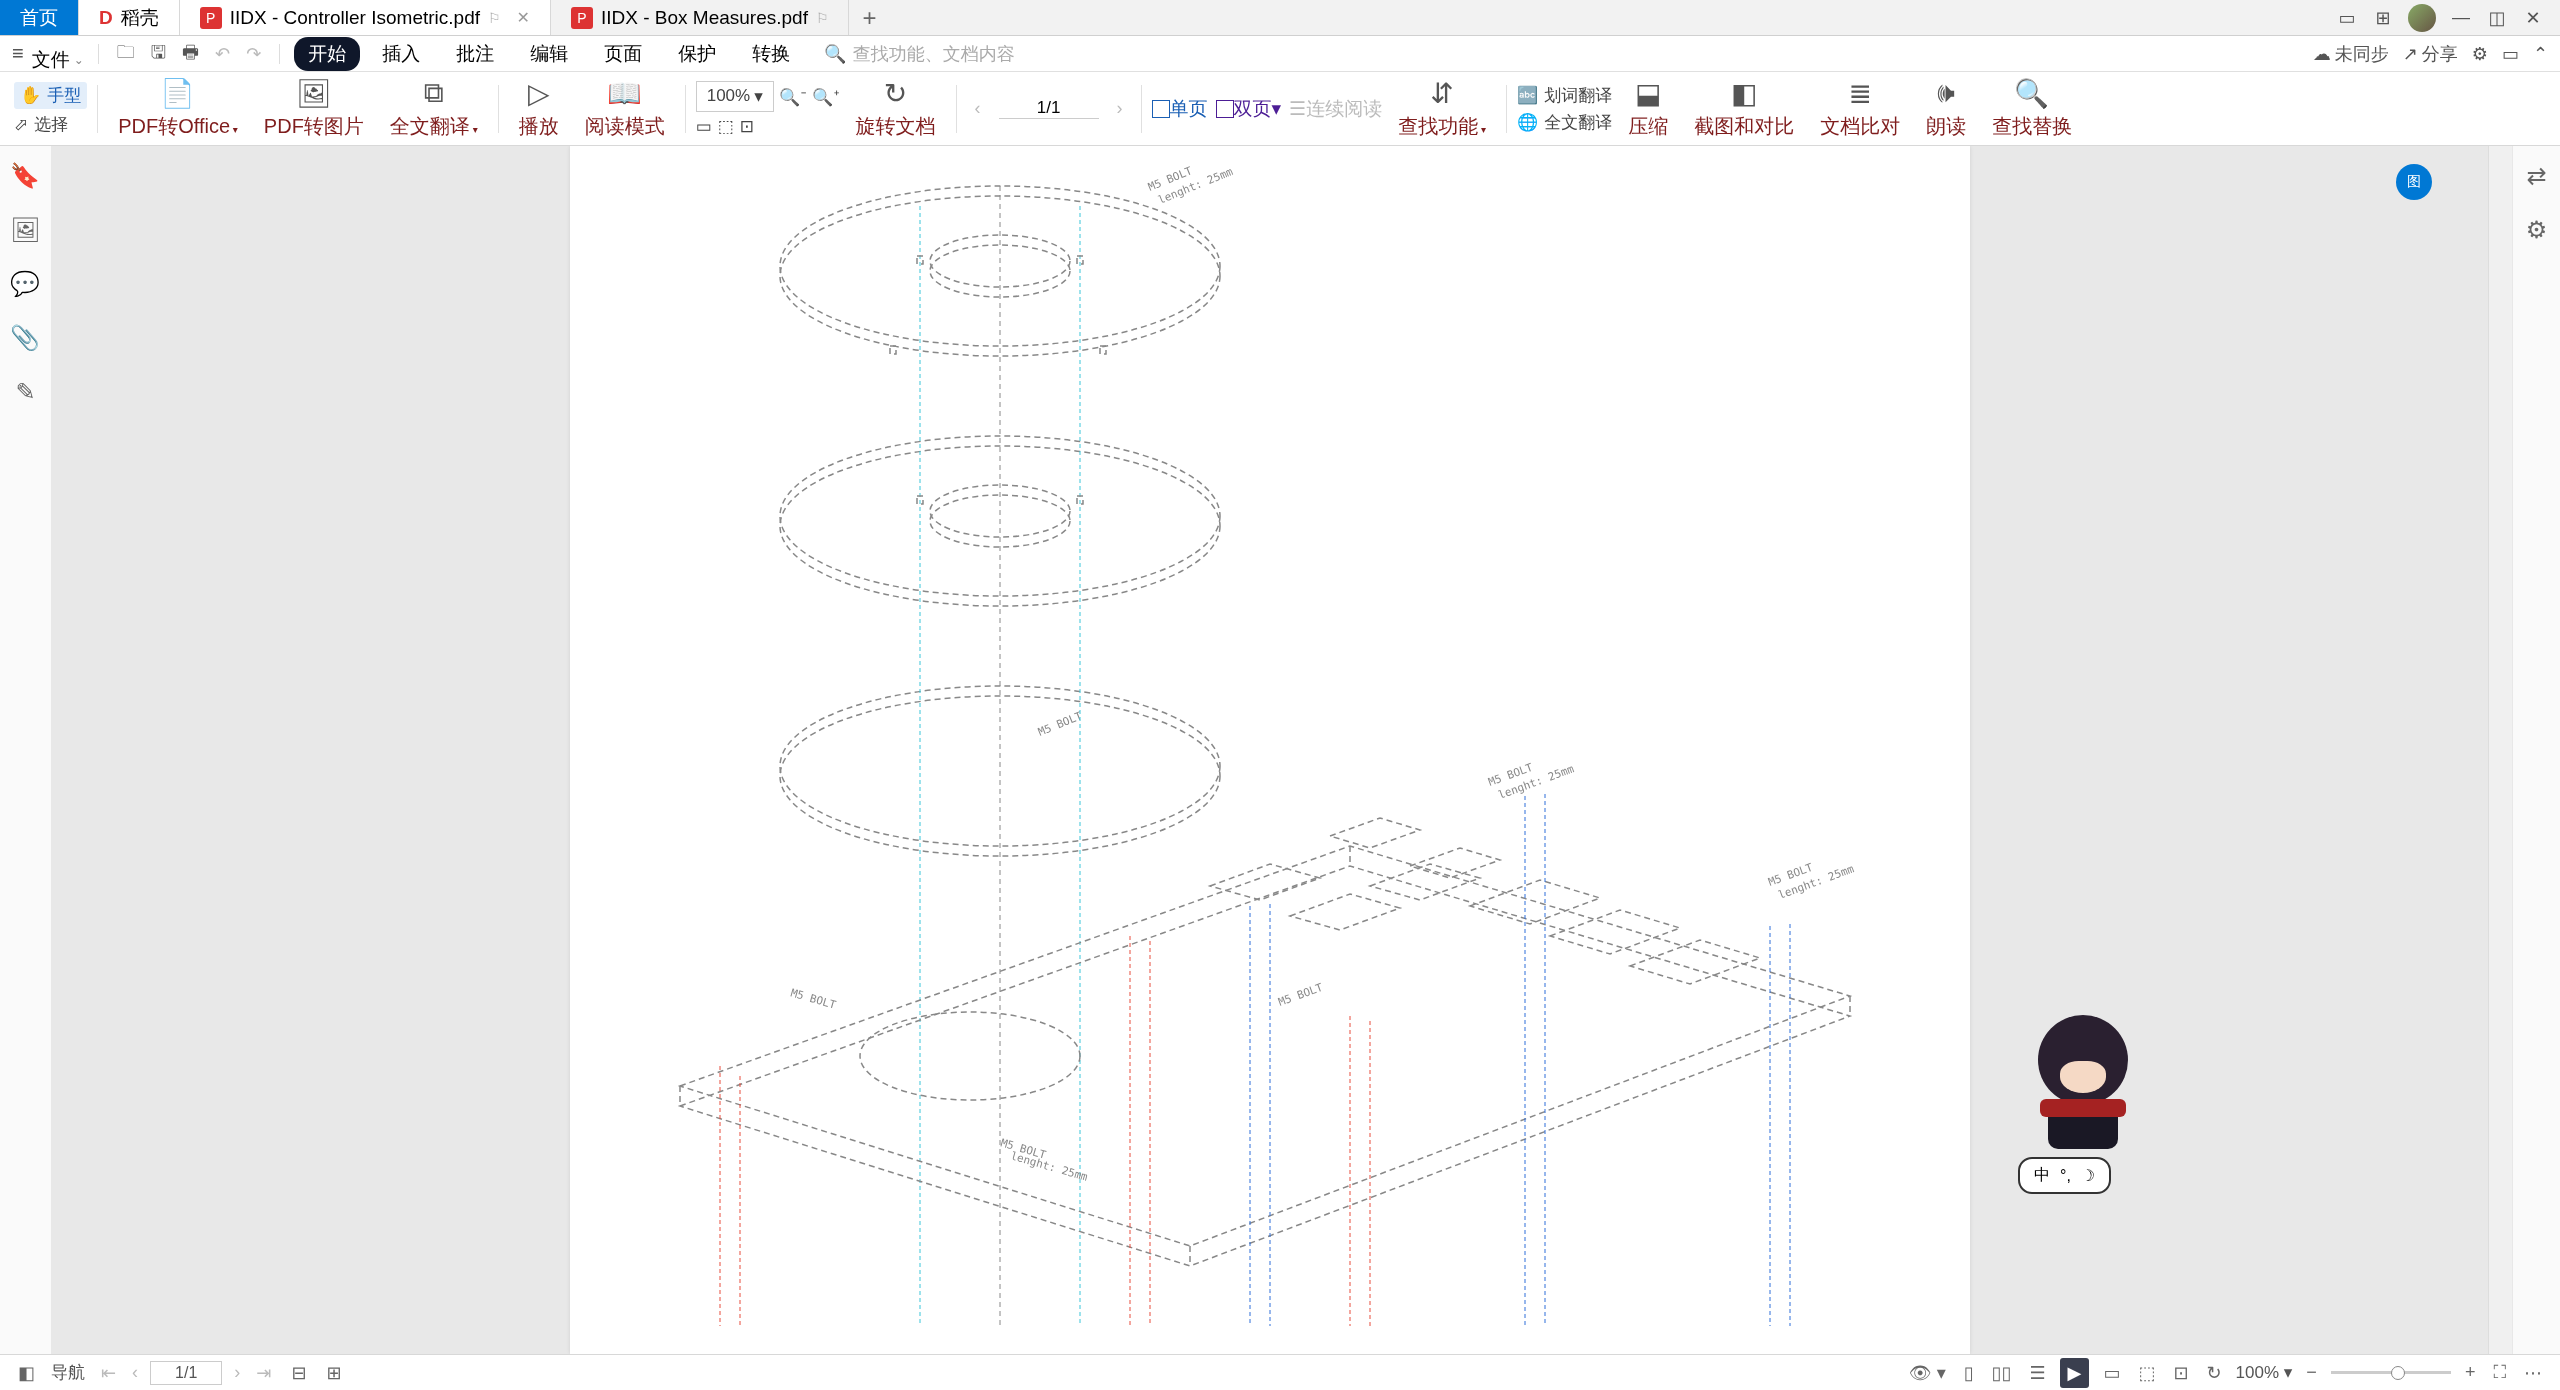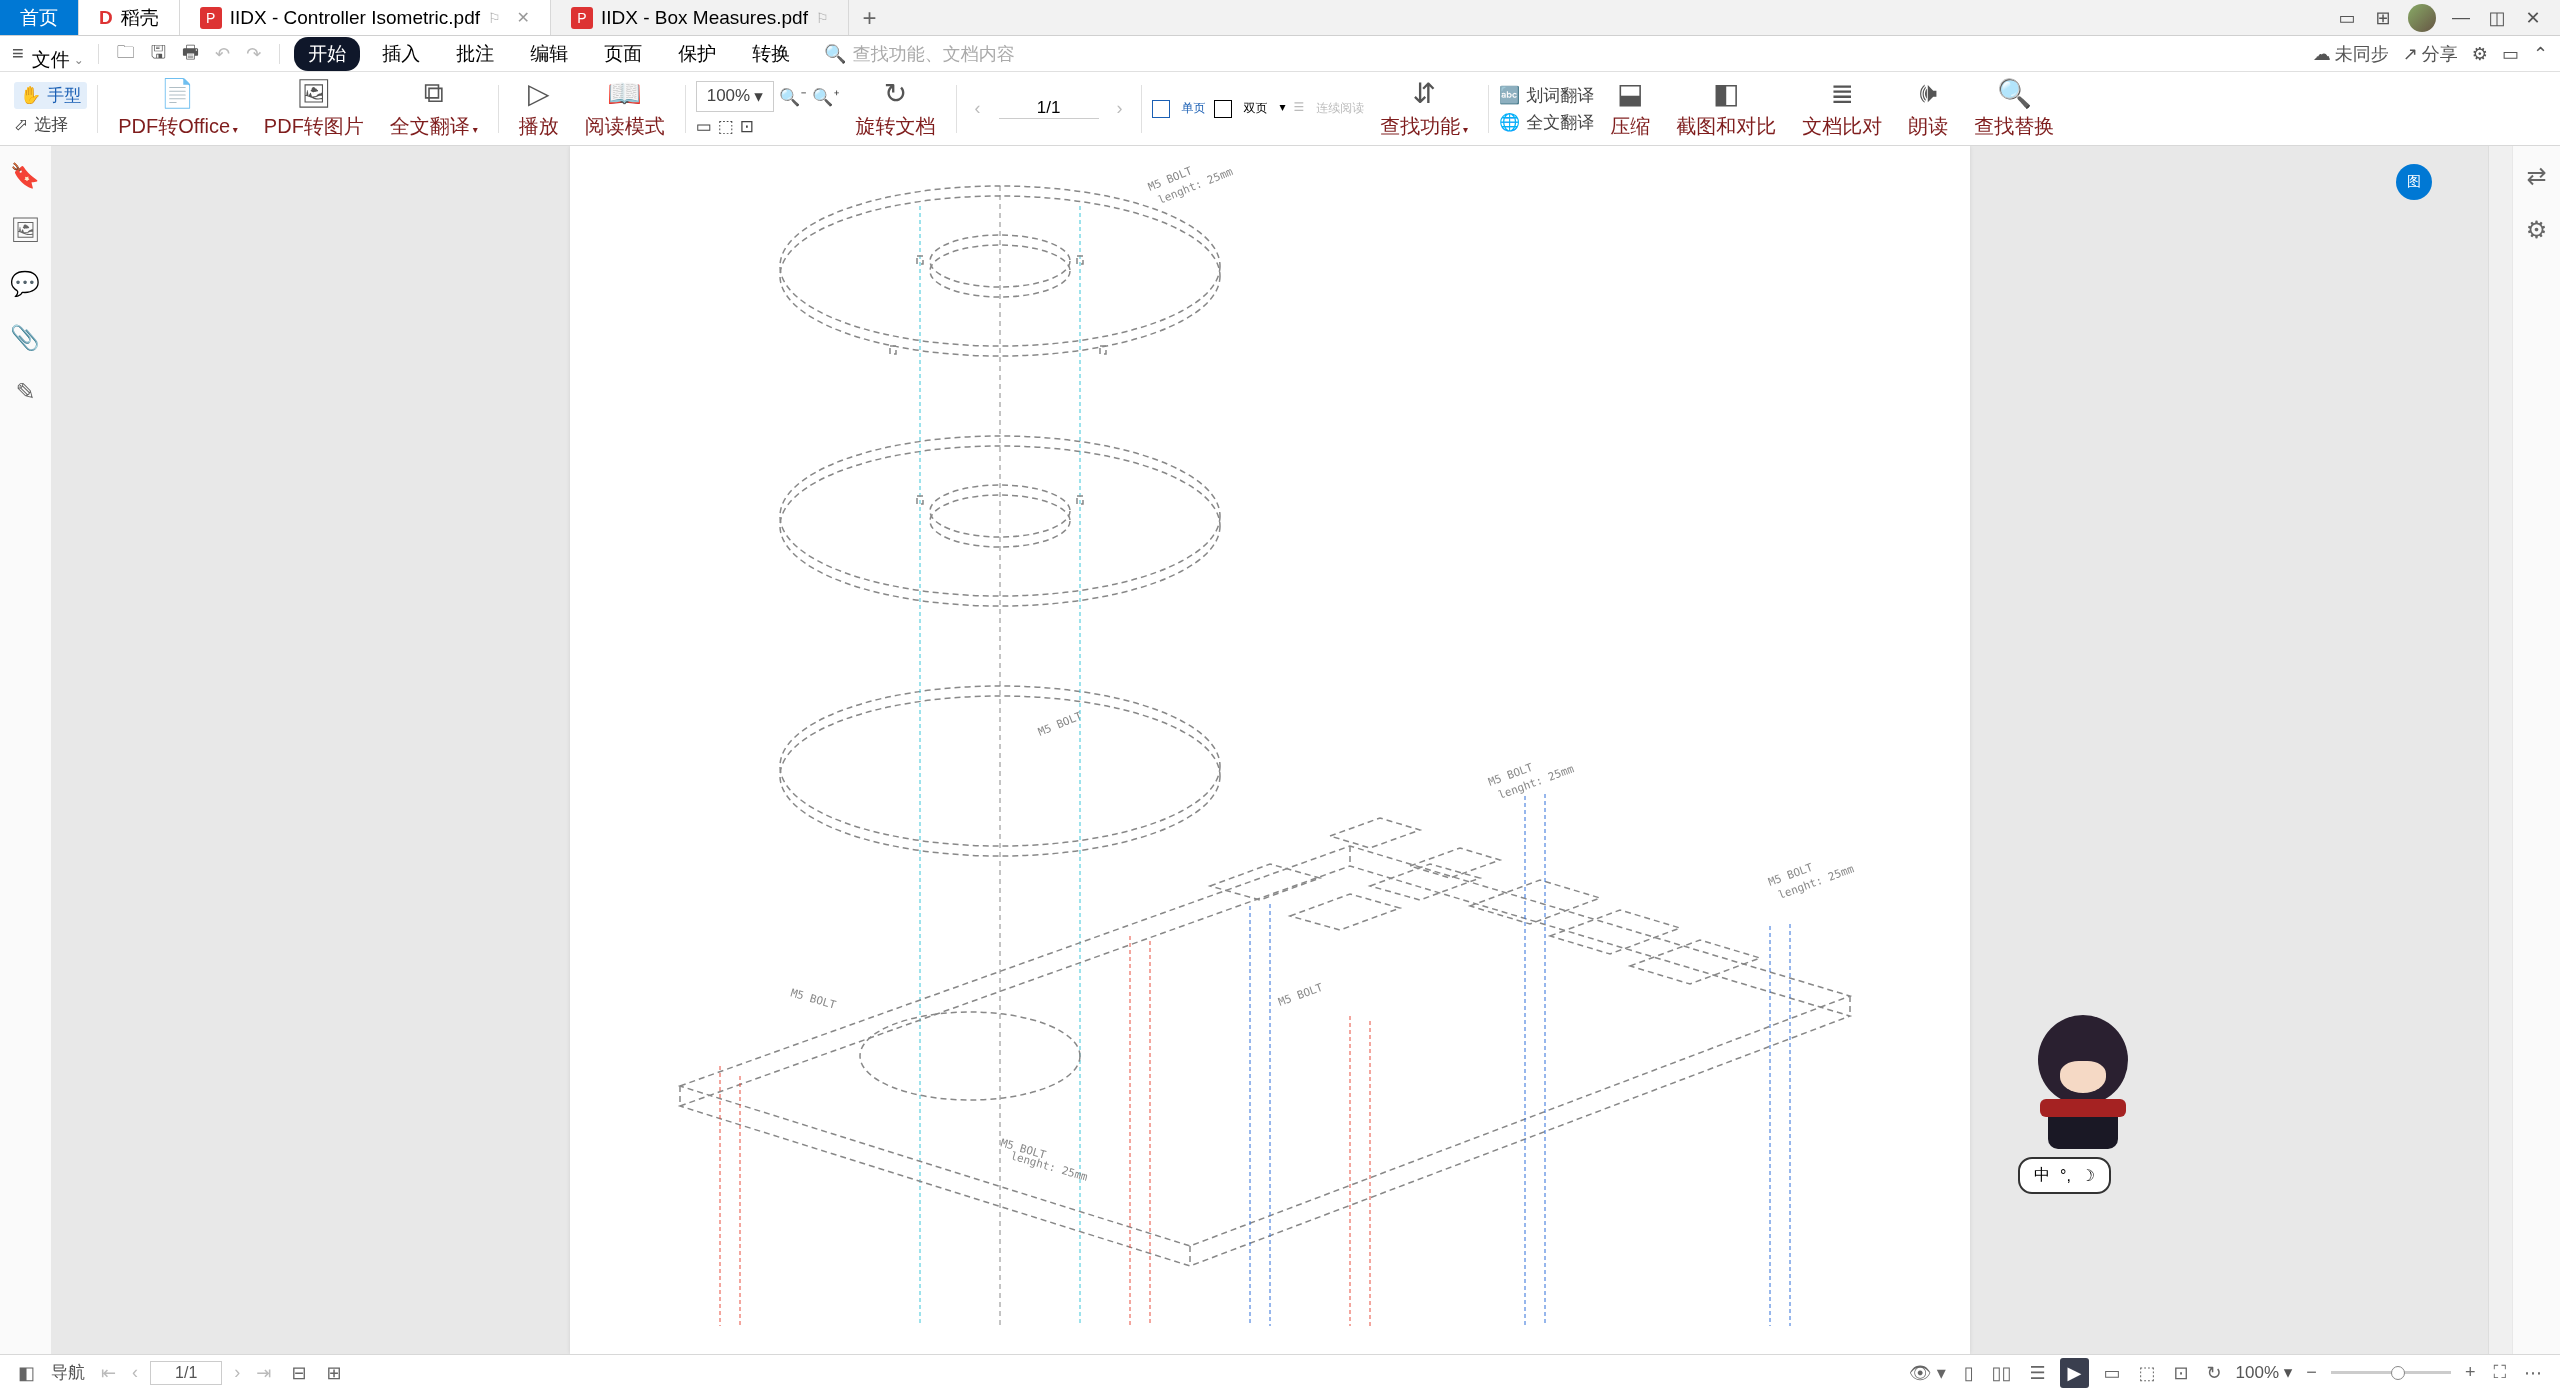--- a/index.html
+++ b/index.html
@@ -42,21 +42,21 @@
     .tool-btn .icon { font-size: 28px; color: #555; height: 32px; display: flex; align-items: center; }
     .tool-btn .label { font-size: 20px; color: #7f1d1d; white-space: nowrap; }
     .tool-btn .label.arrow::after { content: " ▾"; font-size: 10px; }
     .tb-divider { width: 1px; height: 48px; background: #e0e0e0; margin: 0 4px; }
     .zoom-combo { border: 1px solid #ccc; padding: 4px 10px; font-size: 17px; display: flex; align-items: center; gap: 4px; }
     .page-nav { display: flex; align-items: center; gap: 10px; }
     .page-field { border: none; border-bottom: 1px solid #ccc; width: 100px; text-align: center; font-size: 17px; background: transparent; }
     .nav-arrow { color: #bbb; font-size: 18px; padding: 0 8px; }
     .view-mode-group { display: flex; flex-direction: column; gap: 6px; }
     .view-mode-row { display: flex; align-items: center; gap: 8px; }
-    .vm-item { display: flex; align-items: flex-start; gap: 12px; font-size: 12px; color: #444; }
+    .vm-item { display: flex; align-items: center; gap: 0; font-size: 19px; color: #444; }
     .vm-item.active { color: #1a5fb4; }
     .vm-item .box { width: 18px; height: 18px; border: 1.5px solid currentColor; }
     
     
     .content-wrap { display: flex; height: calc(100% - 36px - 36px - 74px - 36px); }
     .left-sidebar { width: 52px; background: #fafafa; border-right: 1px solid #e8e8e8; display: flex; flex-direction: column; align-items: center; padding-top: 16px; gap: 26px; }
     .ls-icon { font-size: 24px; color: #666; }
     .document-area { flex: 1; background: #e8e8e8; position: relative; overflow: hidden; display: flex; justify-content: center; }
     .right-scroll { width: 24px; background: #f0f0f0; border-left: 1px solid #ddd; position: relative; }
     .right-tools { width: 48px; background: #fafafa; border-left: 1px solid #e8e8e8; display: flex; flex-direction: column; align-items: center; padding-top: 16px; gap: 26px; }
@@ -204,21 +204,21 @@
     <input class="page-field" value="1/1" style="">
     <span class="nav-arrow">›</span>
   </div>
   <span class="tb-divider"></span>
   <div class="view-mode-group">
     <div class="view-mode-row">
       <span class="vm-item active">
           <span class="box"></span>
           <span>单页</span>
         </span>
-      <span class="vm-item" style="color:#000000"><span class="box"></span><span>双页</span> ▾</span>
+      <span class="vm-item" style="color:#4c1d95"><span class="box"></span><span>双页</span> ▾</span>
       <span class="vm-item" style="color:#bbb">☰ <span>连续阅读</span></span>
     </div>
   </div>
   <div class="tool-btn">
       <span class="icon">⇵</span>
       <span class="label arrow">查找功能</span>
     </div>
   <span class="tb-divider"></span>
   <div class="tool-stack">
     <div class="tool-row">🔤 <span>划词翻译</span></div>

